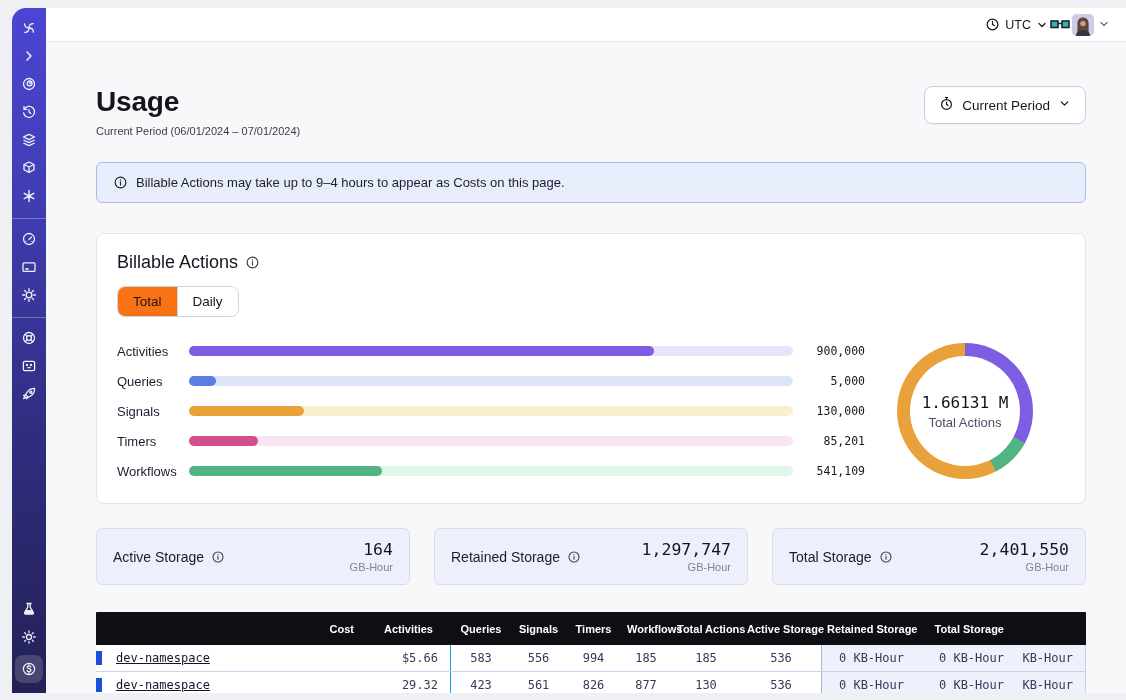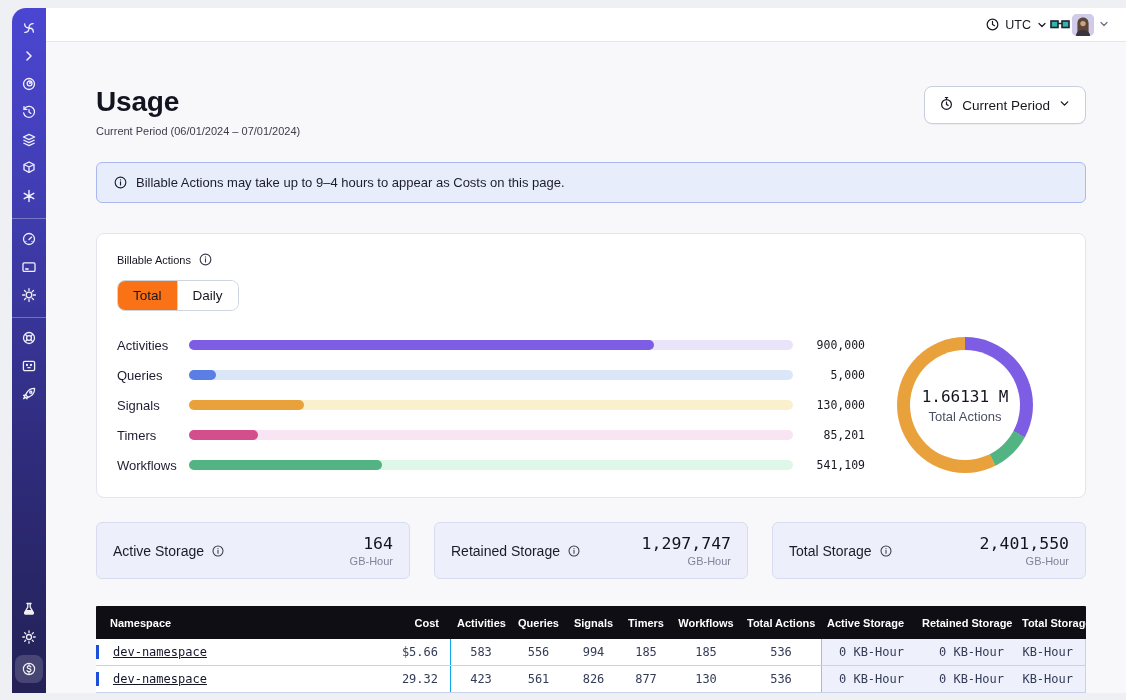--- a/index.html
+++ b/index.html
@@ -58,21 +58,21 @@
     margin-top:25px; background:#e8edfb; border:1px solid #a9b8ed; border-radius:6px;
     padding:12px 16px; font-size:13px; color:#1d1d30;
     display:flex; align-items:center; gap:8px;
   }
   .infoicon { color:#1d1d30; display:inline-flex; flex-shrink:0; }
   
   .card {
     margin-top:30px; background:#fff; border:1px solid #e3e5ec; border-radius:8px;
     padding:18px 20px 24px;
   }
-  .cardhead { display:flex; align-items:center; gap:7px; font-size:11px; font-weight:500; color:#141420; }
+  .cardhead { display:flex; align-items:center; gap:7px; font-size:18px; font-weight:500; color:#141420; }
   .tabs { margin-top:13px; display:inline-flex; border:1px solid #cfd4e1; border-radius:8px; overflow:hidden; background:#fff; }
   .tab { padding:7px 15px; font-size:13.5px; color:#17171f; cursor:pointer; background:#fff; }
   .tab.active { background:#f97316; font-weight:500; }
   .tab + .tab { border-left:1px solid #cfd4e1; }
   .chartwrap { margin-top:26px; display:flex; align-items:center; }
   .bars { flex:1; min-width:0; }
   .barrow { display:flex; align-items:center; margin-bottom:15px; }
   .barrow:last-child { margin-bottom:0; }
   .barlabel { width:72px; font-size:13px; color:#1d1d30; flex-shrink:0; }
   .track { flex:1; height:10px; border-radius:6px; position:relative; margin-right:12px; }
@@ -109,21 +109,21 @@
   }
   .thead > div { padding:0 6px; white-space:nowrap; }
   .trow { background:#fff; height:27px; align-items:center; border-bottom:1px solid #c9d2ec; font-family:"DejaVu Sans Mono", monospace; font-size:12px; color:#343b57; }
   .trow > div { padding:0 6px; white-space:nowrap; overflow:hidden; }
   .c-left { text-align:left; padding-left:14px !important; }
   .c-right { text-align:right; padding-right:12px !important; }
   .c-center { text-align:center; }
   .sep-r { border-right:1px solid #0ea5e9; height:100%; display:flex; align-items:center; justify-content:flex-end; }
   .storagecell { background:#eef1fb; height:100%; display:flex; align-items:center; justify-content:flex-end; }
   .storagecell.first { border-left:1px solid #aab6dd; }
-  .trow .edge-l { border-left:3px solid #1d4ed8; }
+  .trow .edge-l { border-left:6px solid #1d4ed8; }
   .trow .edge-r { border-right:1px solid #c9d2ec; }
   .nslink { color:#15152a; text-decoration:underline; cursor:pointer; }
 </style>
 </head>
 <body>
 
 <div class="app">
 
   <nav class="sidebar">
     <span class="sicon">
@@ -421,21 +421,20 @@
           </span>
           <span class="sval">
             <div class="svalnum">2,401,550</div>
             <div class="svalunit">GB-Hour</div>
           </span>
         </div>
       </div>
 
       <div class="tablewrap">
         <div class="thead">
-          <div class="c-left">Namespace</div>
           <div class="c-right">Cost</div>
           <div class="c-center">Activities</div>
           <div class="c-center">Queries</div>
           <div class="c-center">Signals</div>
           <div class="c-center">Timers</div>
           <div class="c-center">Workflows</div>
           <div class="c-center">Total Actions</div>
           <div class="c-right">Active Storage</div>
           <div class="c-right">Retained Storage</div>
           <div class="c-right">Total Storage</div>

